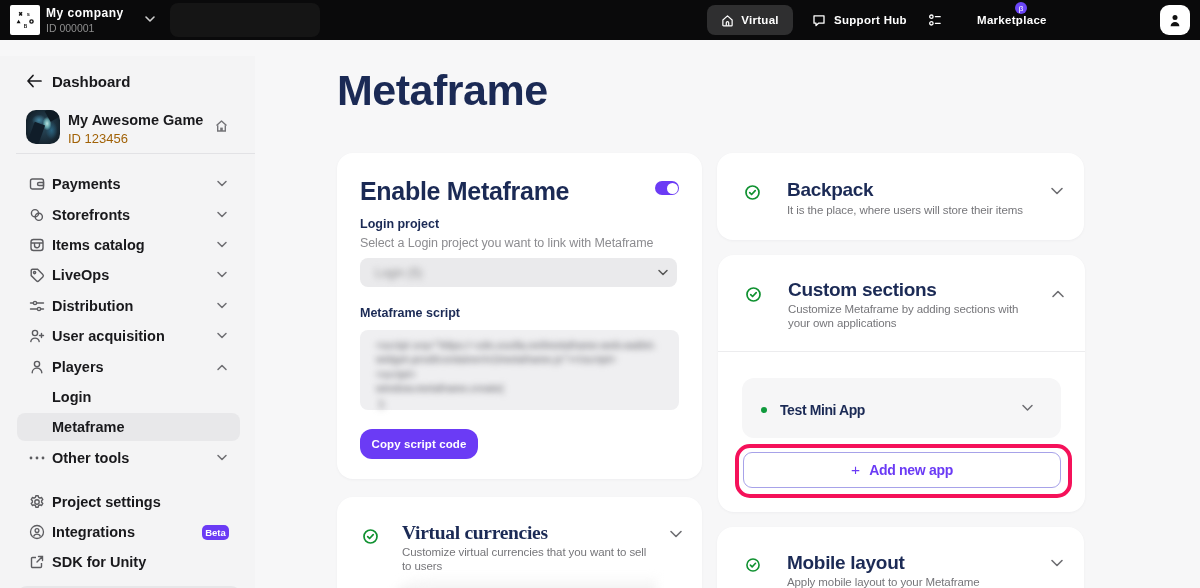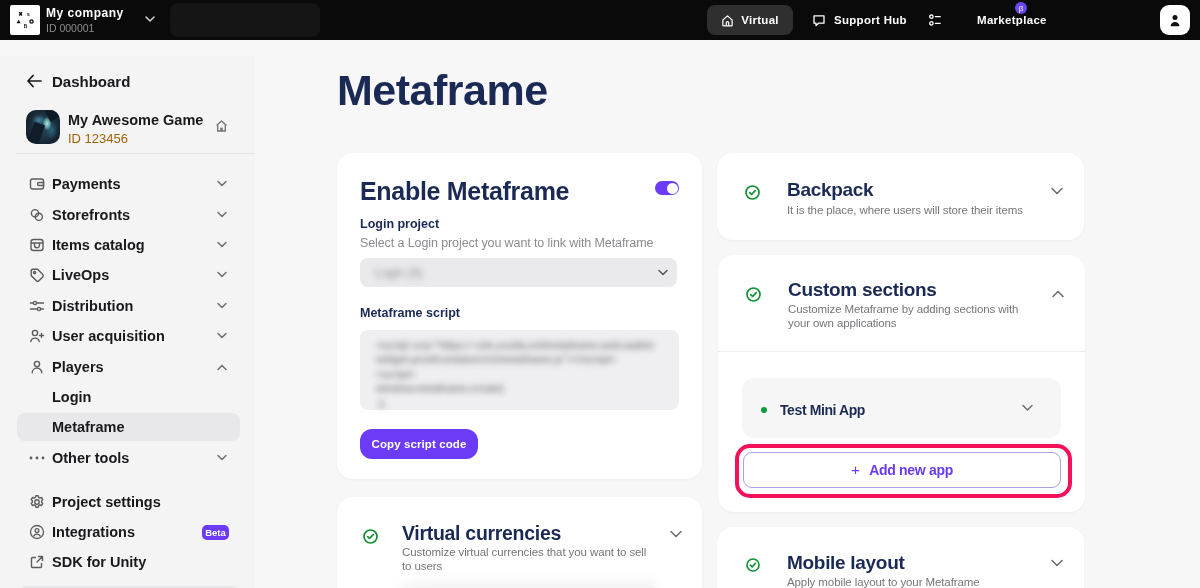--- a/index.html
+++ b/index.html
@@ -283,21 +283,21 @@
     <div id="copybtn">Copy script code</div>
   </div>
 
   <div class="card" id="card2">
     <div class="checkcircle" style="left:26px; top:32px;">
       <svg width="15" height="15" viewBox="0 0 15 15">
           <circle cx="7.5" cy="7.5" r="6.5" stroke="#0f9130" stroke-width="1.7" fill="none"></circle>
           <path d="M4.7 7.6l1.9 1.9 3.6-3.8" stroke="#0f9130" stroke-width="1.7" fill="none" stroke-linecap="round" stroke-linejoin="round"></path>
         </svg>
     </div>
-    <div class="abs cardtitle" style="left:65px; top:25px; font-size:19.5px;">Virtual currencies</div>
+    <div class="abs cardtitle" style="left:65px; top:25px; font-size:19.5px;font-family:Liberation Serif, serif;">Virtual currencies</div>
     <svg class="abs" style="left:332px; top:33px;" width="14" height="9" viewBox="0 0 14 9">
         <path d="M2 1.5l5 5 5-5" stroke="#6e6e72" stroke-width="1.6" fill="none" stroke-linecap="round" stroke-linejoin="round"></path>
       </svg>
     <div class="abs sub" style="left:65px; top:48px; white-space:nowrap;">Customize virtual currencies that you want to sell<br>to users</div>
     <div class="abs" style="left:50px; top:80px; width:270px; height:45px; background:linear-gradient(180deg,#fcfcfc 0%,#e6e6e6 70%,#dedede 100%); filter:blur(5px); border-top-left-radius:40px;"></div>
 
   </div>
 
   <div class="card" id="cardA">
     <div class="checkcircle" style="left:28px; top:32px;">

